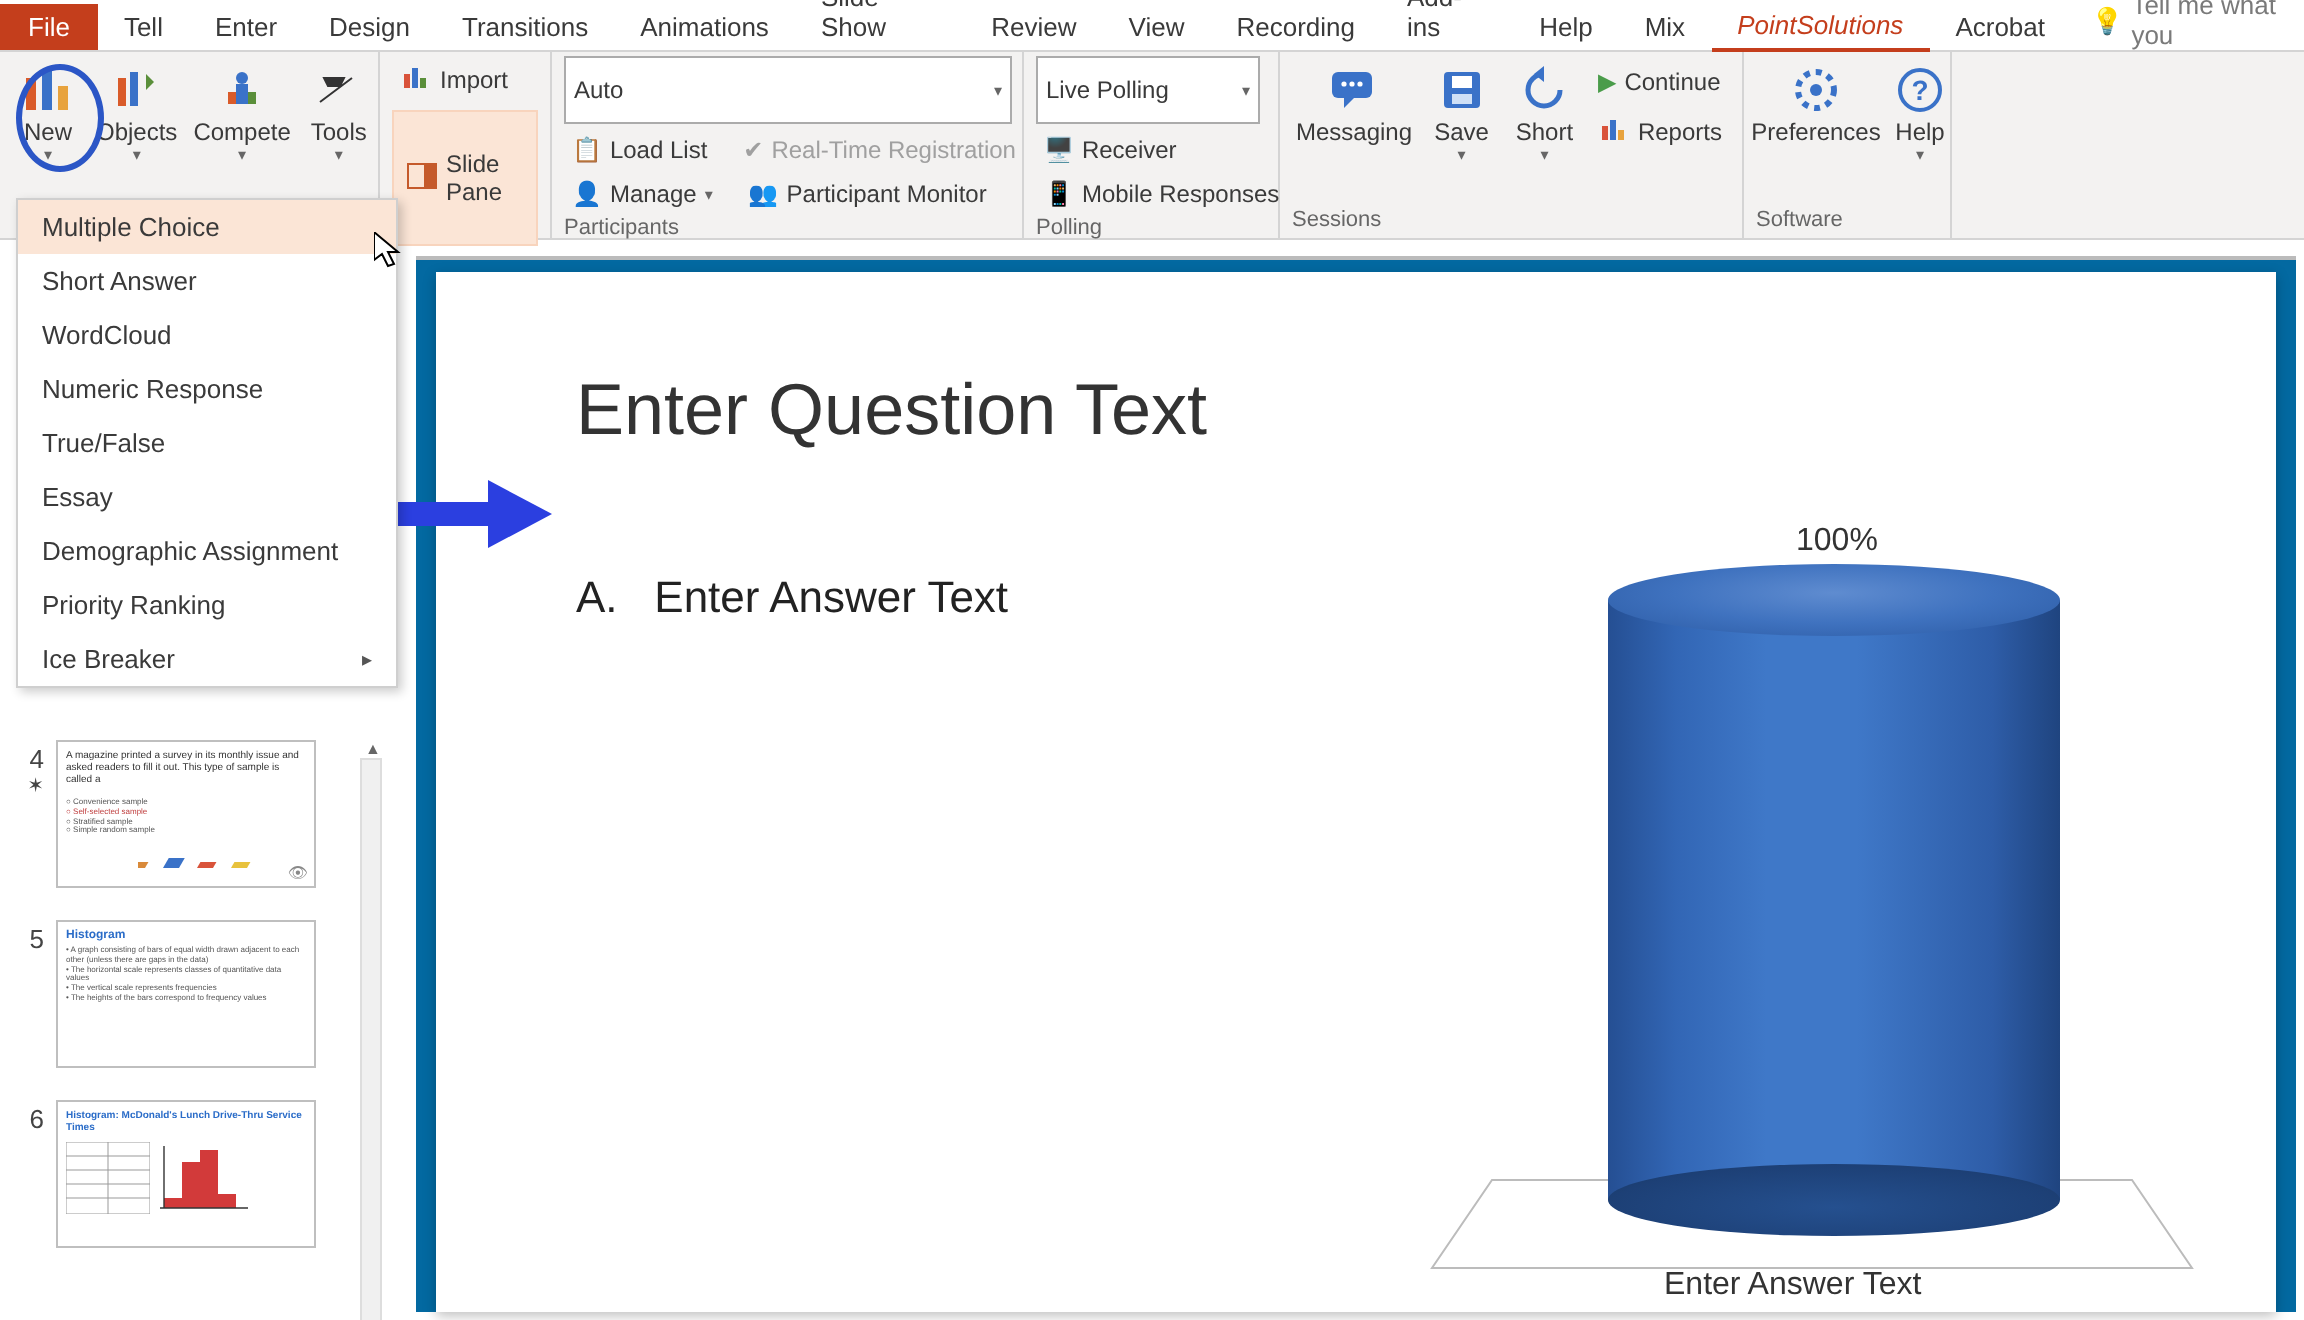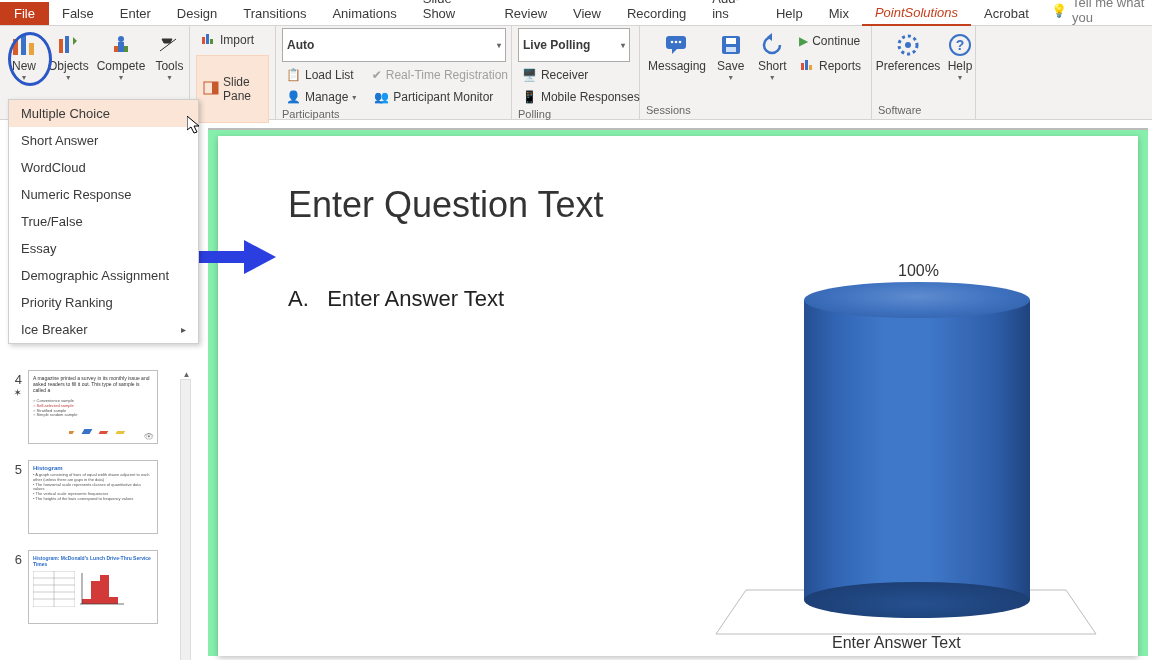--- a/index.html
+++ b/index.html
@@ -16,21 +16,21 @@
   .ribbon { display: flex; border-bottom: 1px solid #d4d4d4; background: #f3f2f1; height: 94px; }
   .ribbon-group { border-right: 1px solid #d4d4d4; padding: 2px 6px; display: flex; flex-direction: column; }
   .ribbon-group .group-body { flex: 1; display: flex; align-items: flex-start; gap: 4px; }
   .ribbon-group .group-label { font-size: 11px; color: #666; padding: 2px 0 1px; }
   .big-btn { display: flex; flex-direction: column; align-items: center; justify-content: flex-end; width: 50px; padding: 2px 2px; text-align: center; cursor: default; }
   .big-btn .iconbox { width: 32px; height: 30px; display: flex; align-items: center; justify-content: center; }
   .big-btn .lbl { font-size: 12px; line-height: 1.1; }
   .drop-caret { font-size: 8px; color: #666; }
   .small-btn { display: flex; align-items: center; gap: 4px; padding: 2px 4px; font-size: 12px; cursor: default; white-space: nowrap; }
   .slidepane-btn { background: #fbe5d6; border: 1px solid #f8d4bd; padding: 19px 6px; display: flex; align-items: center; gap: 4px; font-size: 12px; }
-  .combo { border: 1px solid #ababab; background: #fff; height: 20px; display: flex; align-items: center; padding: 16px 4px; font-size: 12px; justify-content: space-between; font-weight: bold; }
+  .combo { border: 1px solid #ababab; background: #fff; height: 20px; display: flex; align-items: center; padding: 16px 4px; font-size: 12px; justify-content: space-between; }
   .disabled { color: #a0a0a0; }
 
   
   .new-circle { position: absolute; left: 8px; top: 32px; width: 44px; height: 54px; border: 3px solid #2b56c6; border-radius: 50%; pointer-events: none; }
 
   
   .dropdown { position: absolute; left: 8px; top: 99px; width: 191px; background: #fff; border: 1px solid #cfcfcf; box-shadow: 2px 2px 5px rgba(0,0,0,.2); z-index: 5; }
   .drop-item { padding: 6px 12px; font-size: 13px; cursor: default; display: flex; justify-content: space-between; align-items: center; }
   .drop-item.hover { background: #fbe5d6; }
   .submenu-caret { font-size: 10px; color: #555; }
@@ -48,21 +48,21 @@
   .thumb .t-title { font-size: 6px; color: #2a6cc8; font-weight: 600; margin-bottom: 2px; }
   .thumb .t-line { font-size: 4px; color: #555; line-height: 1.2; }
   .eye-icon { position: absolute; bottom: 2px; right: 3px; font-size: 8px; color: #888; }
 
   
   .thumb-scroll { position: absolute; left: 180px; top: 370px; width: 13px; height: 290px; }
   .scroll-track { width: 11px; height: 100%; background: #f0f0f0; border: 1px solid #ddd; }
   .scroll-triangle { font-size: 8px; color: #666; text-align: center; }
 
   
-  .canvas-wrap { position: absolute; left: 208px; top: 128px; width: 940px; height: 528px; background: #86efac; }
+  .canvas-wrap { position: absolute; left: 208px; top: 128px; width: 940px; height: 528px; background: #0369a1; }
   .canvas { position: absolute; left: 10px; top: 8px; width: 920px; height: 520px; background: #fff; box-shadow: 0 2px 6px rgba(0,0,0,.25); }
   .q-title { position: absolute; left: 70px; top: 48px; font-size: 36px; color: #333; font-weight: 300; }
   .q-ans { position: absolute; left: 70px; top: 150px; font-size: 22px; color: #222; }
   .chart-label { position: absolute; left: 680px; top: 126px; font-size: 16px; color: #333; }
   .chart-caption { position: absolute; left: 614px; top: 498px; font-size: 16px; color: #333; }
 
   
   .cyl-wrap { position: absolute; left: 586px; top: 146px; width: 230px; height: 330px; }
   .cyl-body { position: absolute; left: 0; top: 18px; width: 226px; height: 300px; background: linear-gradient(90deg,#254f93 0%, #3266b5 15%, #3f78c8 35%, #3f78c8 55%, #2e5da8 85%, #1f447f 100%); }
   .cyl-top { position: absolute; left: 0; top: 0; width: 226px; height: 36px; border-radius: 50%; background: radial-gradient(ellipse at 50% 40%, #5f8cd0 0%, #3f72bf 50%, #2b5aa3 100%); }
@@ -71,21 +71,21 @@
 
   
   .ic { width: 16px; height: 16px; }
 
 </style>
 </head>
 <body>
 
 <div class="menubar">
   <div class="file-tab">File</div>
-  <div class="menu-tab">False</div>
+  <div class="menu-tab">Tell</div>
   <div class="menu-tab">Enter</div>
   <div class="menu-tab">Design</div>
   <div class="menu-tab">Transitions</div>
   <div class="menu-tab">Animations</div>
   <div class="menu-tab">Slide Show</div>
   <div class="menu-tab">Review</div>
   <div class="menu-tab">View</div>
   <div class="menu-tab">Recording</div>
   <div class="menu-tab">Add-ins</div>
   <div class="menu-tab">Help</div>

